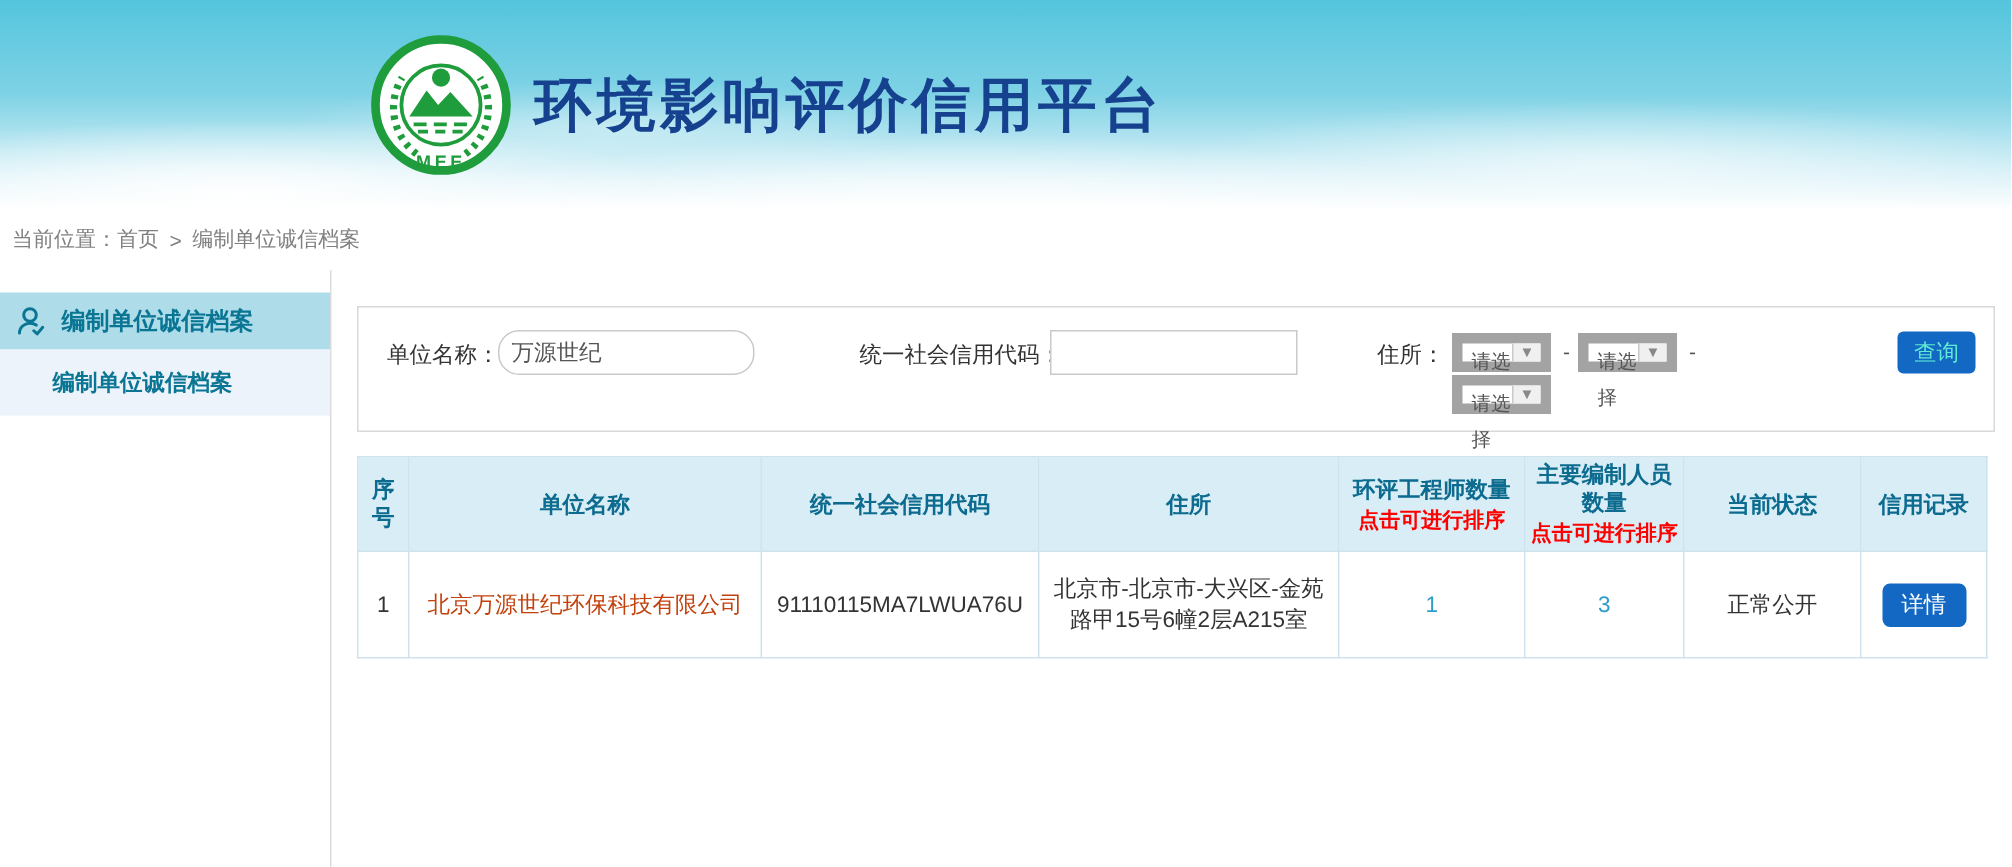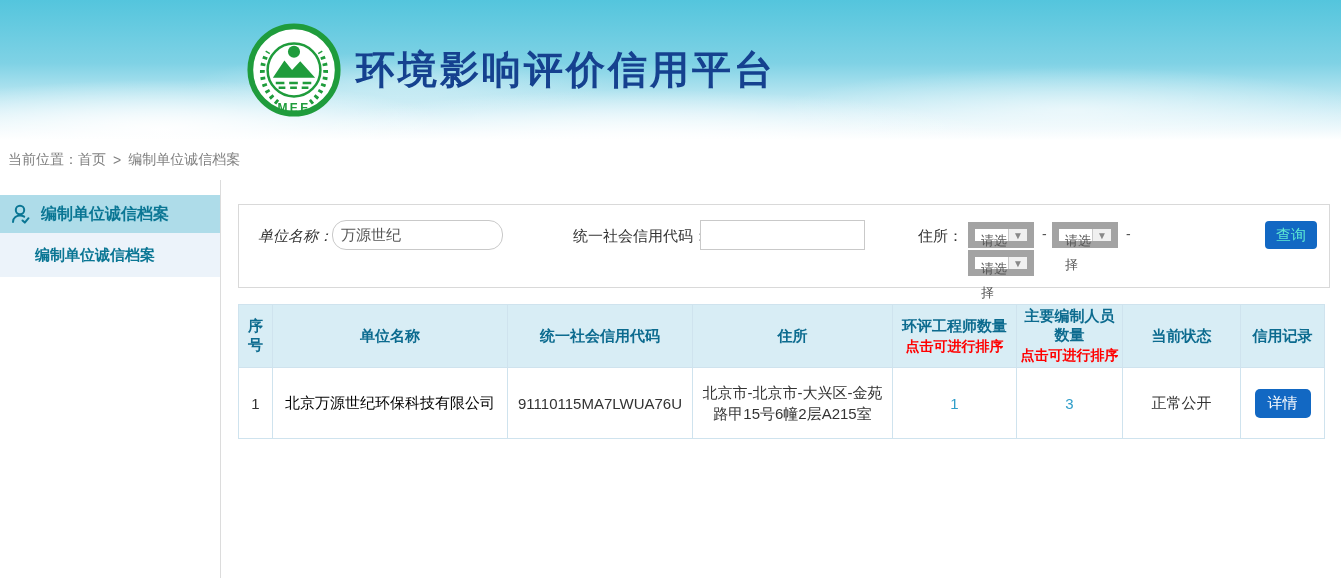--- a/index.html
+++ b/index.html
@@ -82,21 +82,21 @@
   .results th,.results td{
     border:1px solid #cfe3ee; text-align:center; vertical-align:middle;
   }
   .results thead th{
     background:#d8edf5; color:#0c6b8f; font-size:15px; font-weight:bold;
     height:44px; padding:2px;
   }
   .sort-hint{ color:#ff0000; font-size:14px; font-weight:bold; margin-top:2px; }
   .results tbody td{ height:48px; background:#fff; font-size:15px; color:#333; }
   .cell-addr{ font-size:14px; line-height:1.4; padding:14px 6px; }
-  .link-unit{ color:#000000; text-decoration:none; cursor:pointer; }
+  .link-unit{ color:#c2410c; text-decoration:none; cursor:pointer; }
   .link-count{ color:#2f9dc9; text-decoration:none; cursor:pointer; }
   .btn-detail{
     background:#1268c3; color:#fff; border:none; border-radius:5px;
     font-size:15px; padding:5px 13px; cursor:pointer;
   }
 </style>
 </head>
 <body>
 
 <div class="page">
@@ -139,21 +139,21 @@
         <span class="side-label">编制单位诚信档案</span>
       </div>
       <div class="side-item side-item-sub">
         <span class="side-label">编制单位诚信档案</span>
       </div>
     </aside>
 
     <section class="content">
 
       <div class="search-box">
-        <span class="f-label" style="left:19px;font-style:italic;">单位名称：</span>
+        <span class="f-label" style="left:19px;">单位名称：</span>
         <input class="f-input" style="left: 93px; width: 171px; border-radius: 14px;" value="万源世纪">
         <span class="f-label" style="left:334px;">统一社会信用代码：</span>
         <input class="f-input" style="left: 461px; width: 165px;" value="">
         <span class="f-label" style="left:679px;">住所：</span>
 
         <div class="sel" style="left:729px; top:17px;">
           <span class="sel-text">请选择</span>
           <span class="sel-arrow">▼</span>
         </div>
         <span class="dash" style="left:803px;">-</span>

